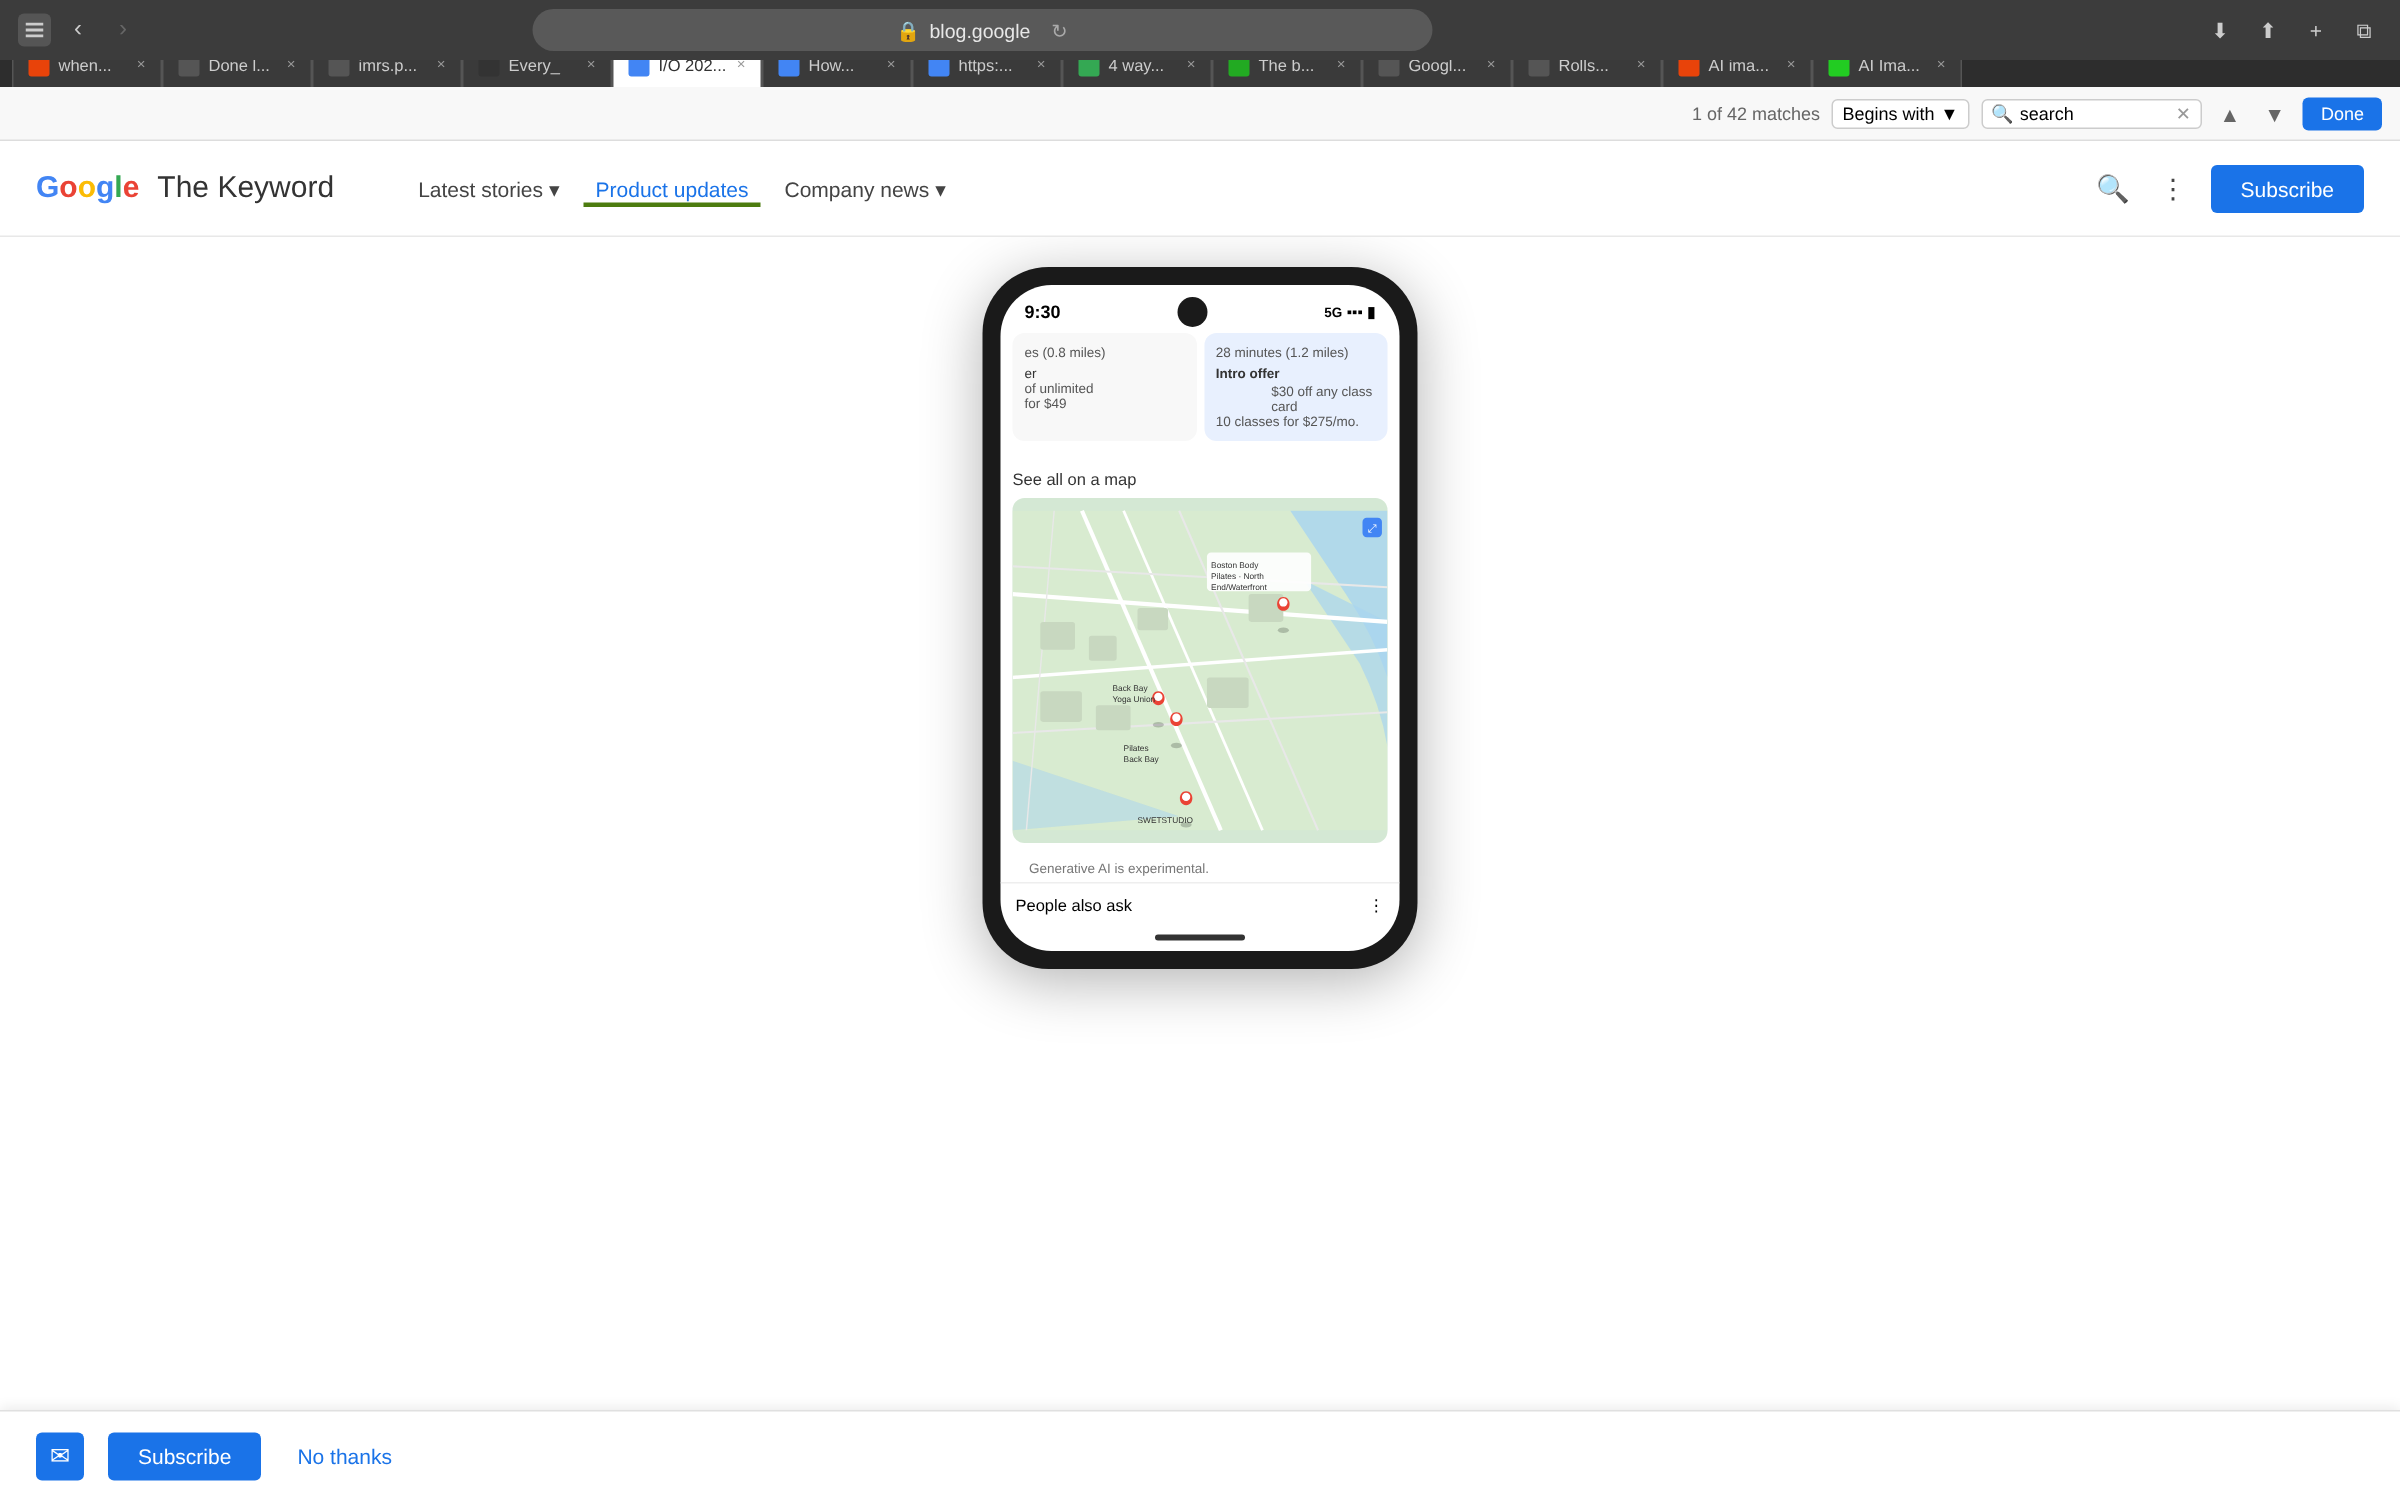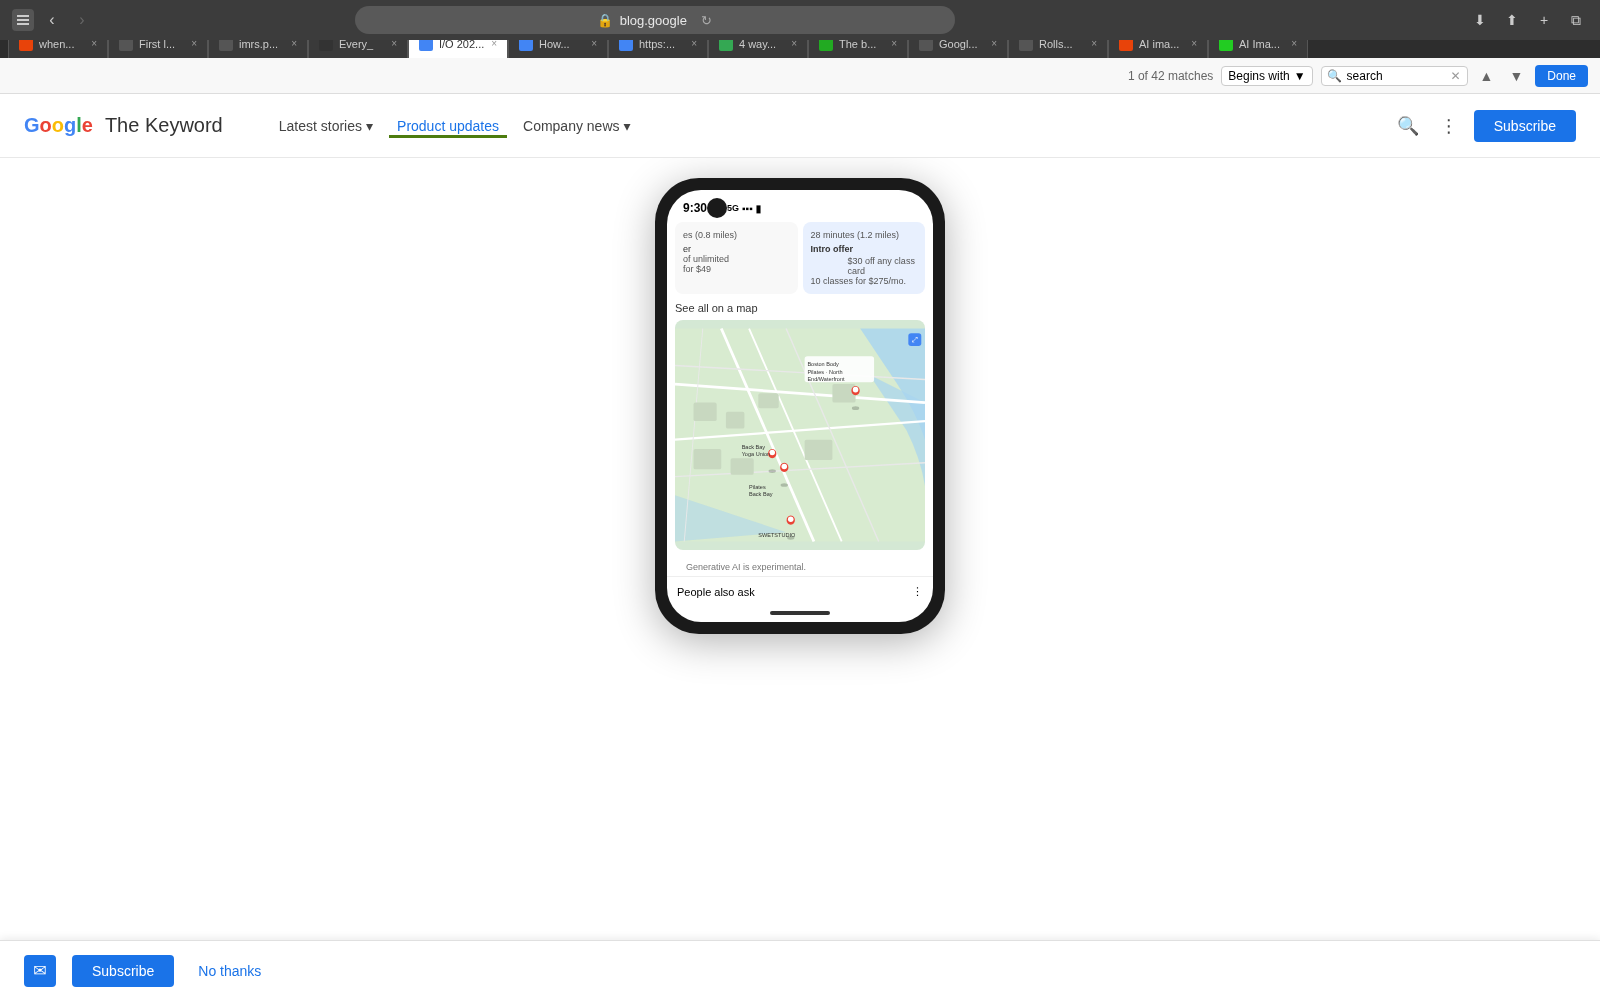--- a/index.html
+++ b/index.html
@@ -268,20 +268,21 @@
     }
     .phone-screen {
       background: #fff;
       border-radius: 34px;
       overflow: hidden;
       position: relative;
     }
     .phone-status-bar {
       display: flex;
       align-items: center;
+      justify-content: space-between;
       padding: 8px 16px 4px;
       font-size: 11px;
       font-weight: 600;
     }
     .status-time { font-size: 12px; }
     .status-center {
       width: 20px; height: 20px;
       background: #1a1a1a;
       border-radius: 50%;
     }
@@ -306,20 +307,21 @@
     .result-card .distance { color: #555; margin-bottom: 4px; }
     .result-card .intro-label { font-weight: bold; color: #333; margin-bottom: 2px; }
     .result-card .offer-text { color: #555; }
 
     .map-section { padding: 0 8px 8px; }
     .map-title {
       font-size: 11px;
       font-weight: 500;
       color: #333;
       margin-bottom: 6px;
+      margin-top: 12px;
     }
     .map-container {
       width: 100%;
       height: 230px;
       border-radius: 8px;
       overflow: hidden;
       position: relative;
       background: #d4e8d4;
     }
     
@@ -419,21 +421,21 @@
 
 <div class="tab-bar">
 
 <div class="tab">
       <div class="tab-favicon" style="background: rgb(232, 67, 10);"></div>
       <span>when...</span>
       <span class="tab-close">×</span>
     </div>
     <div class="tab">
       <div class="tab-favicon" style="background: rgb(85, 85, 85);"></div>
-      <span>First l...</span>
+      <span>Done l...</span>
       <span class="tab-close">×</span>
     </div>
     <div class="tab">
       <div class="tab-favicon" style="background: rgb(85, 85, 85);"></div>
       <span>imrs.p...</span>
       <span class="tab-close">×</span>
     </div>
     <div class="tab">
       <div class="tab-favicon" style="background: rgb(51, 51, 51);"></div>
       <span>Every_</span>

